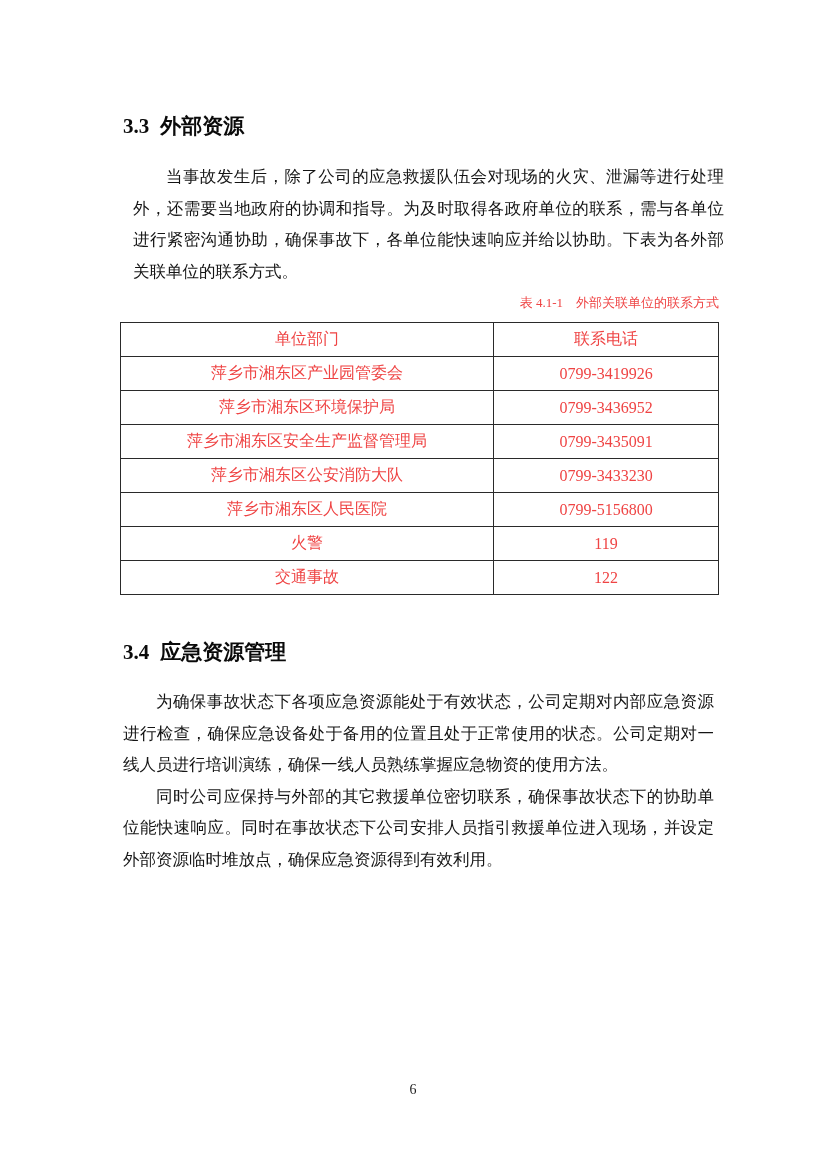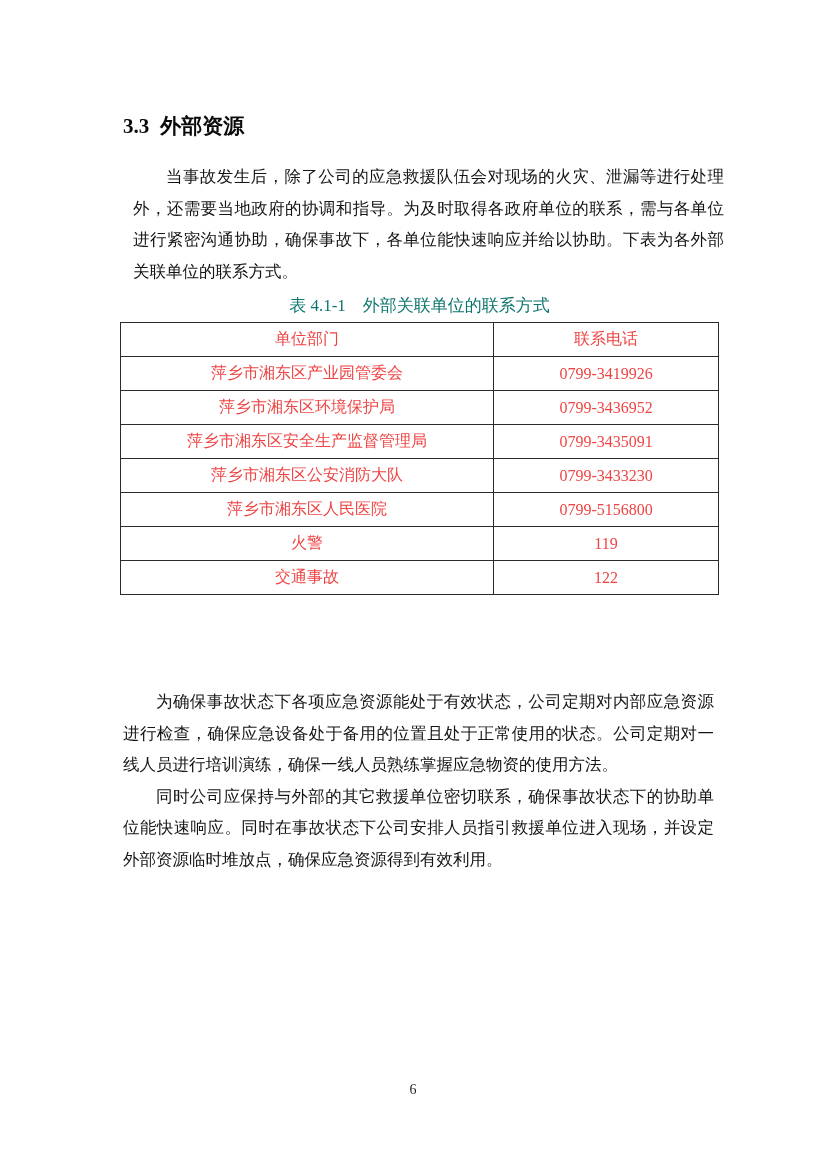--- a/index.html
+++ b/index.html
@@ -34,23 +34,23 @@
     color: #141414;
   }
   .body-block p { margin: 0; text-indent: 2em; }
   #para-33 { top: 161px; margin-left: 10px; }
   #paras-34 { top: 686px; }
   .table-caption {
     position: absolute;
     top: 294px;
     left: 120px;
     width: 599px;
-    text-align: center;
-    font-size: 17px;
-    color: #0f766e;
+    text-align: right;
+    font-size: 13px;
+    color: #ef4444;
   }
   .contact-table {
     position: absolute;
     top: 322px;
     left: 120px;
     width: 599px;
     border-collapse: collapse;
     table-layout: fixed;
     font-size: 16px;
     color: #ef4444;
@@ -124,20 +124,23 @@
         <td>火警</td>
         <td>119</td>
       </tr>
       <tr>
         <td>交通事故</td>
         <td>122</td>
       </tr>
     </tbody>
   </table>
 
+  <div class="sec-heading" id="heading-34">
+    <span class="sec-num">3.4</span><span>应急资源管理</span>
+  </div>
 
   <div class="body-block" id="paras-34">
     <p>为确保事故状态下各项应急资源能处于有效状态，公司定期对内部应急资源进行检查，确保应急设备处于备用的位置且处于正常使用的状态。公司定期对一线人员进行培训演练，确保一线人员熟练掌握应急物资的使用方法。</p>
     <p>同时公司应保持与外部的其它救援单位密切联系，确保事故状态下的协助单位能快速响应。同时在事故状态下公司安排人员指引救援单位进入现场，并设定外部资源临时堆放点，确保应急资源得到有效利用。</p>
   </div>
 
   <div class="page-number">6</div>
 
 </div>
 

